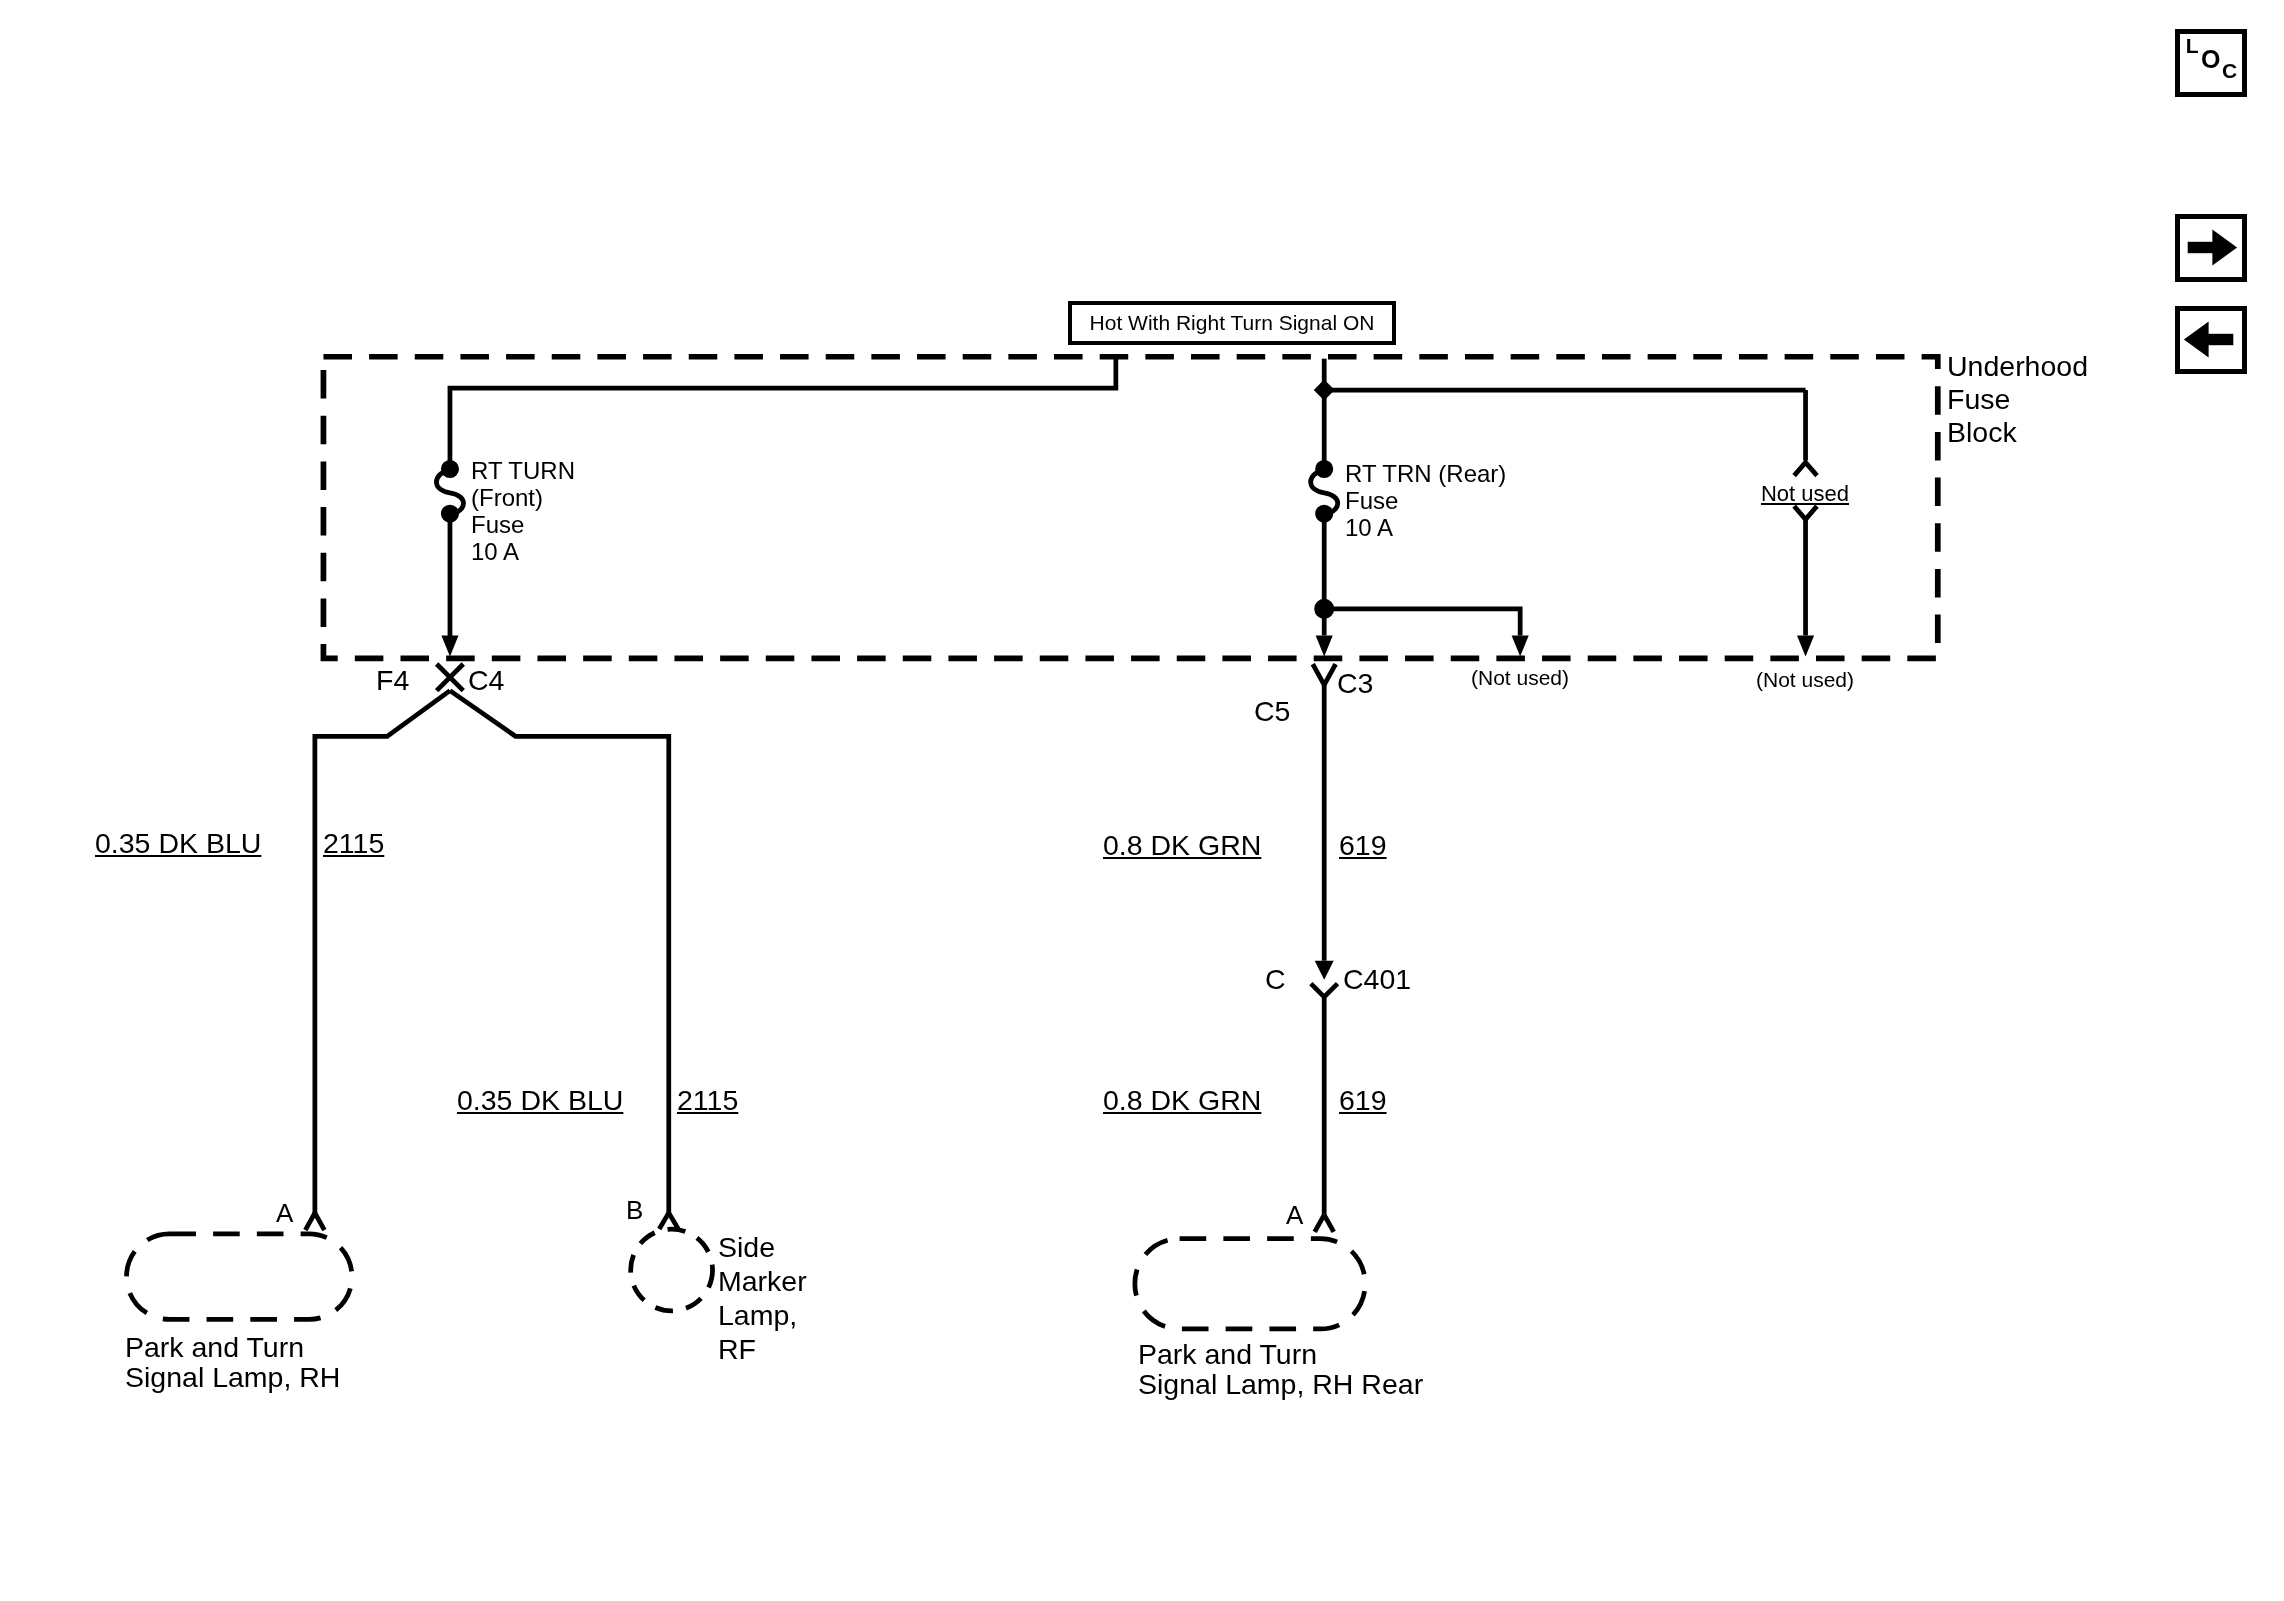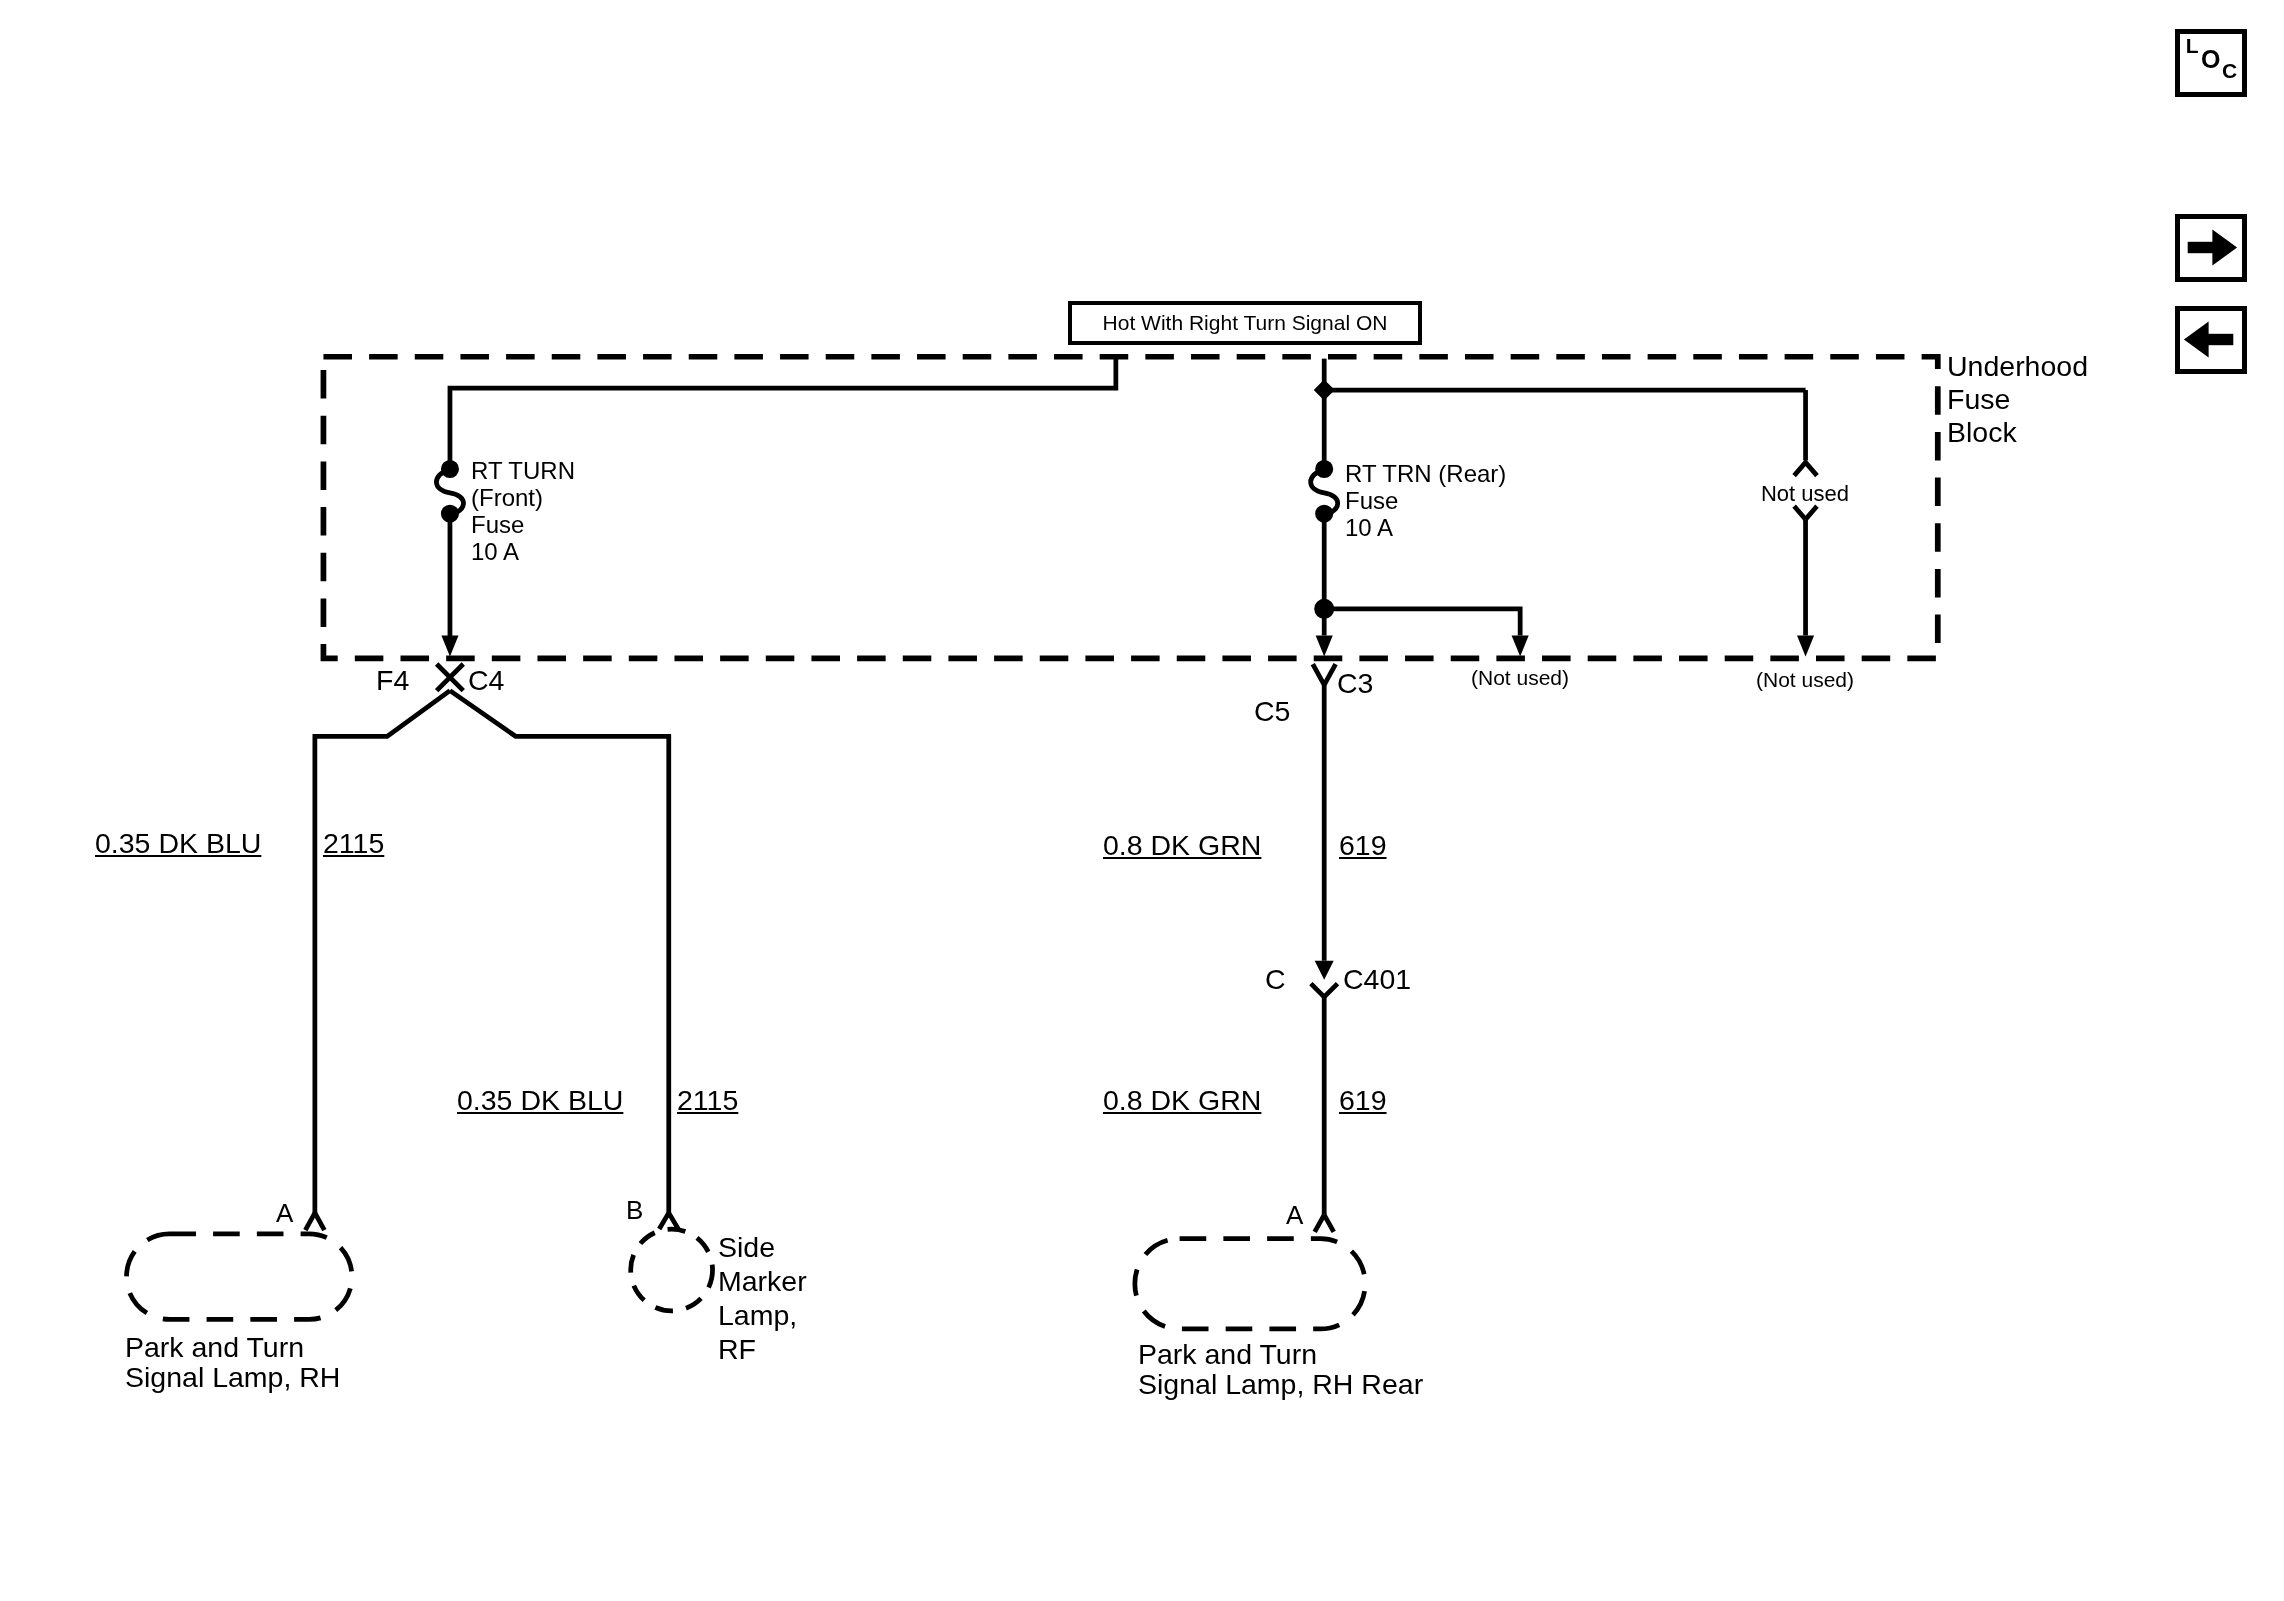--- a/index.html
+++ b/index.html
@@ -9,21 +9,21 @@
     background:#ffffff;
     font-family:"Liberation Sans", sans-serif;
     color:#000;
     overflow:hidden;
   }
   svg.wires{position:absolute;left:0;top:0;pointer-events:none;}
   .t{position:absolute;white-space:nowrap;color:#000;}
   .ctr{text-align:center;}
   .rt{text-align:left;}
   .hotbox{
-    position:absolute;left:1068px;top:301px;width:354px;height:44px;
+    position:absolute;left:1068px;top:301px;width:328px;height:44px;
     border:4.8px solid #000;box-sizing:border-box;
     display:flex;align-items:center;justify-content:center;
     font-size:21px;font-weight:400;
   }
   .connid{
     position:absolute;left:718px;top:423px;width:331px;height:117px;
     border:4.8px solid #000;box-sizing:border-box;font-weight:700;
   }
   .connid .hdr{
     height:27px;border-bottom:3.8px solid #000;
@@ -166,21 +166,21 @@
     <div>(Front)</div>
     <div>Fuse</div>
     <div>10 A</div>
   </div>
   <div class="t fuselbl" style="left:1345px;top:460px;">
     <div>RT TRN (Rear)</div>
     <div>Fuse</div>
     <div>10 A</div>
   </div>
 
-  <div class="t ctr" style="left:1748px;top:481px;width:114px;font-size:22px;">Not used</div>
+  <div class="t ctr" style="left:1748px;top:481px;width:114px;font-size:22px;text-decoration:underline;">Not used</div>
   <div class="t ctr" style="left:1444px;top:666px;width:152px;font-size:21px;">(Not used)</div>
   <div class="t ctr" style="left:1729px;top:668px;width:152px;font-size:21px;">(Not used)</div>
 
   <div class="t connlbl rt" style="left:376px;top:664px;width:55px;">F4</div>
   <div class="t connlbl" style="left:468px;top:664px;">C4</div>
 
   <div class="t connlbl rt" style="left:1254px;top:667px;width:57px;margin-top:28px;">C5</div>
   <div class="t connlbl" style="left:1337px;top:667px;">C3</div>
 
   <div class="t connlbl rt" style="left:1265px;top:963px;width:40px;">C</div>

